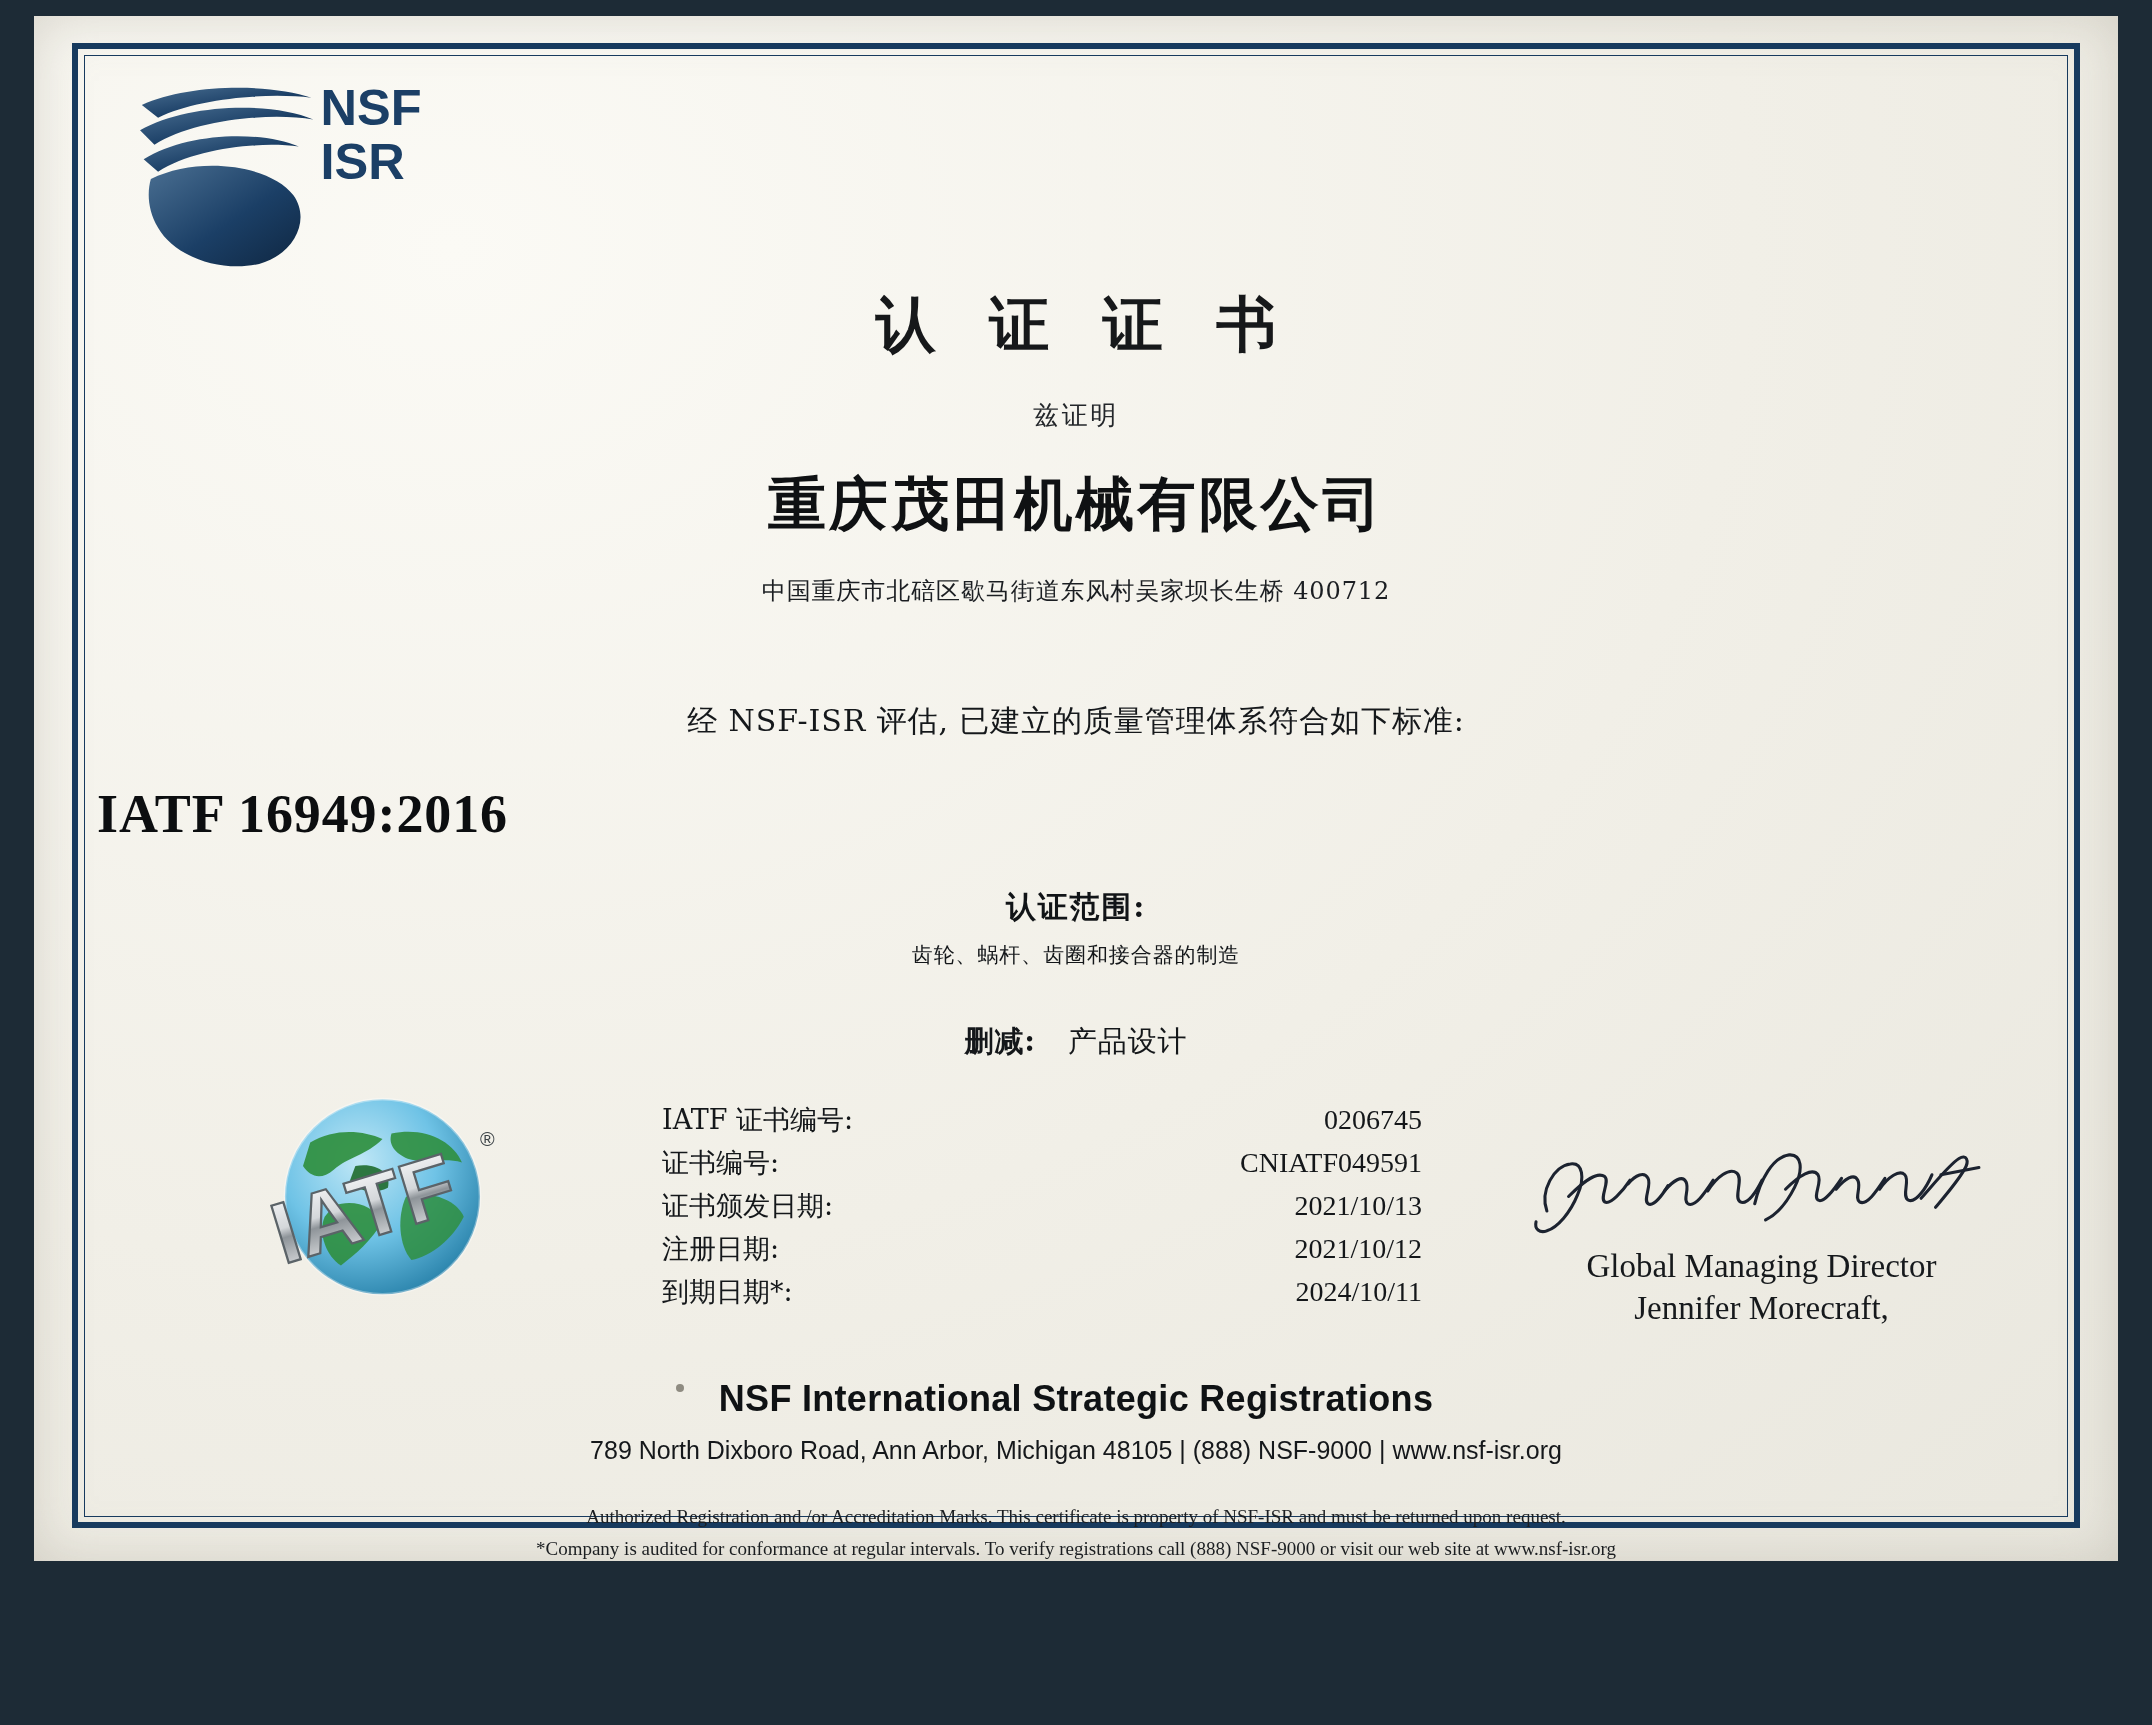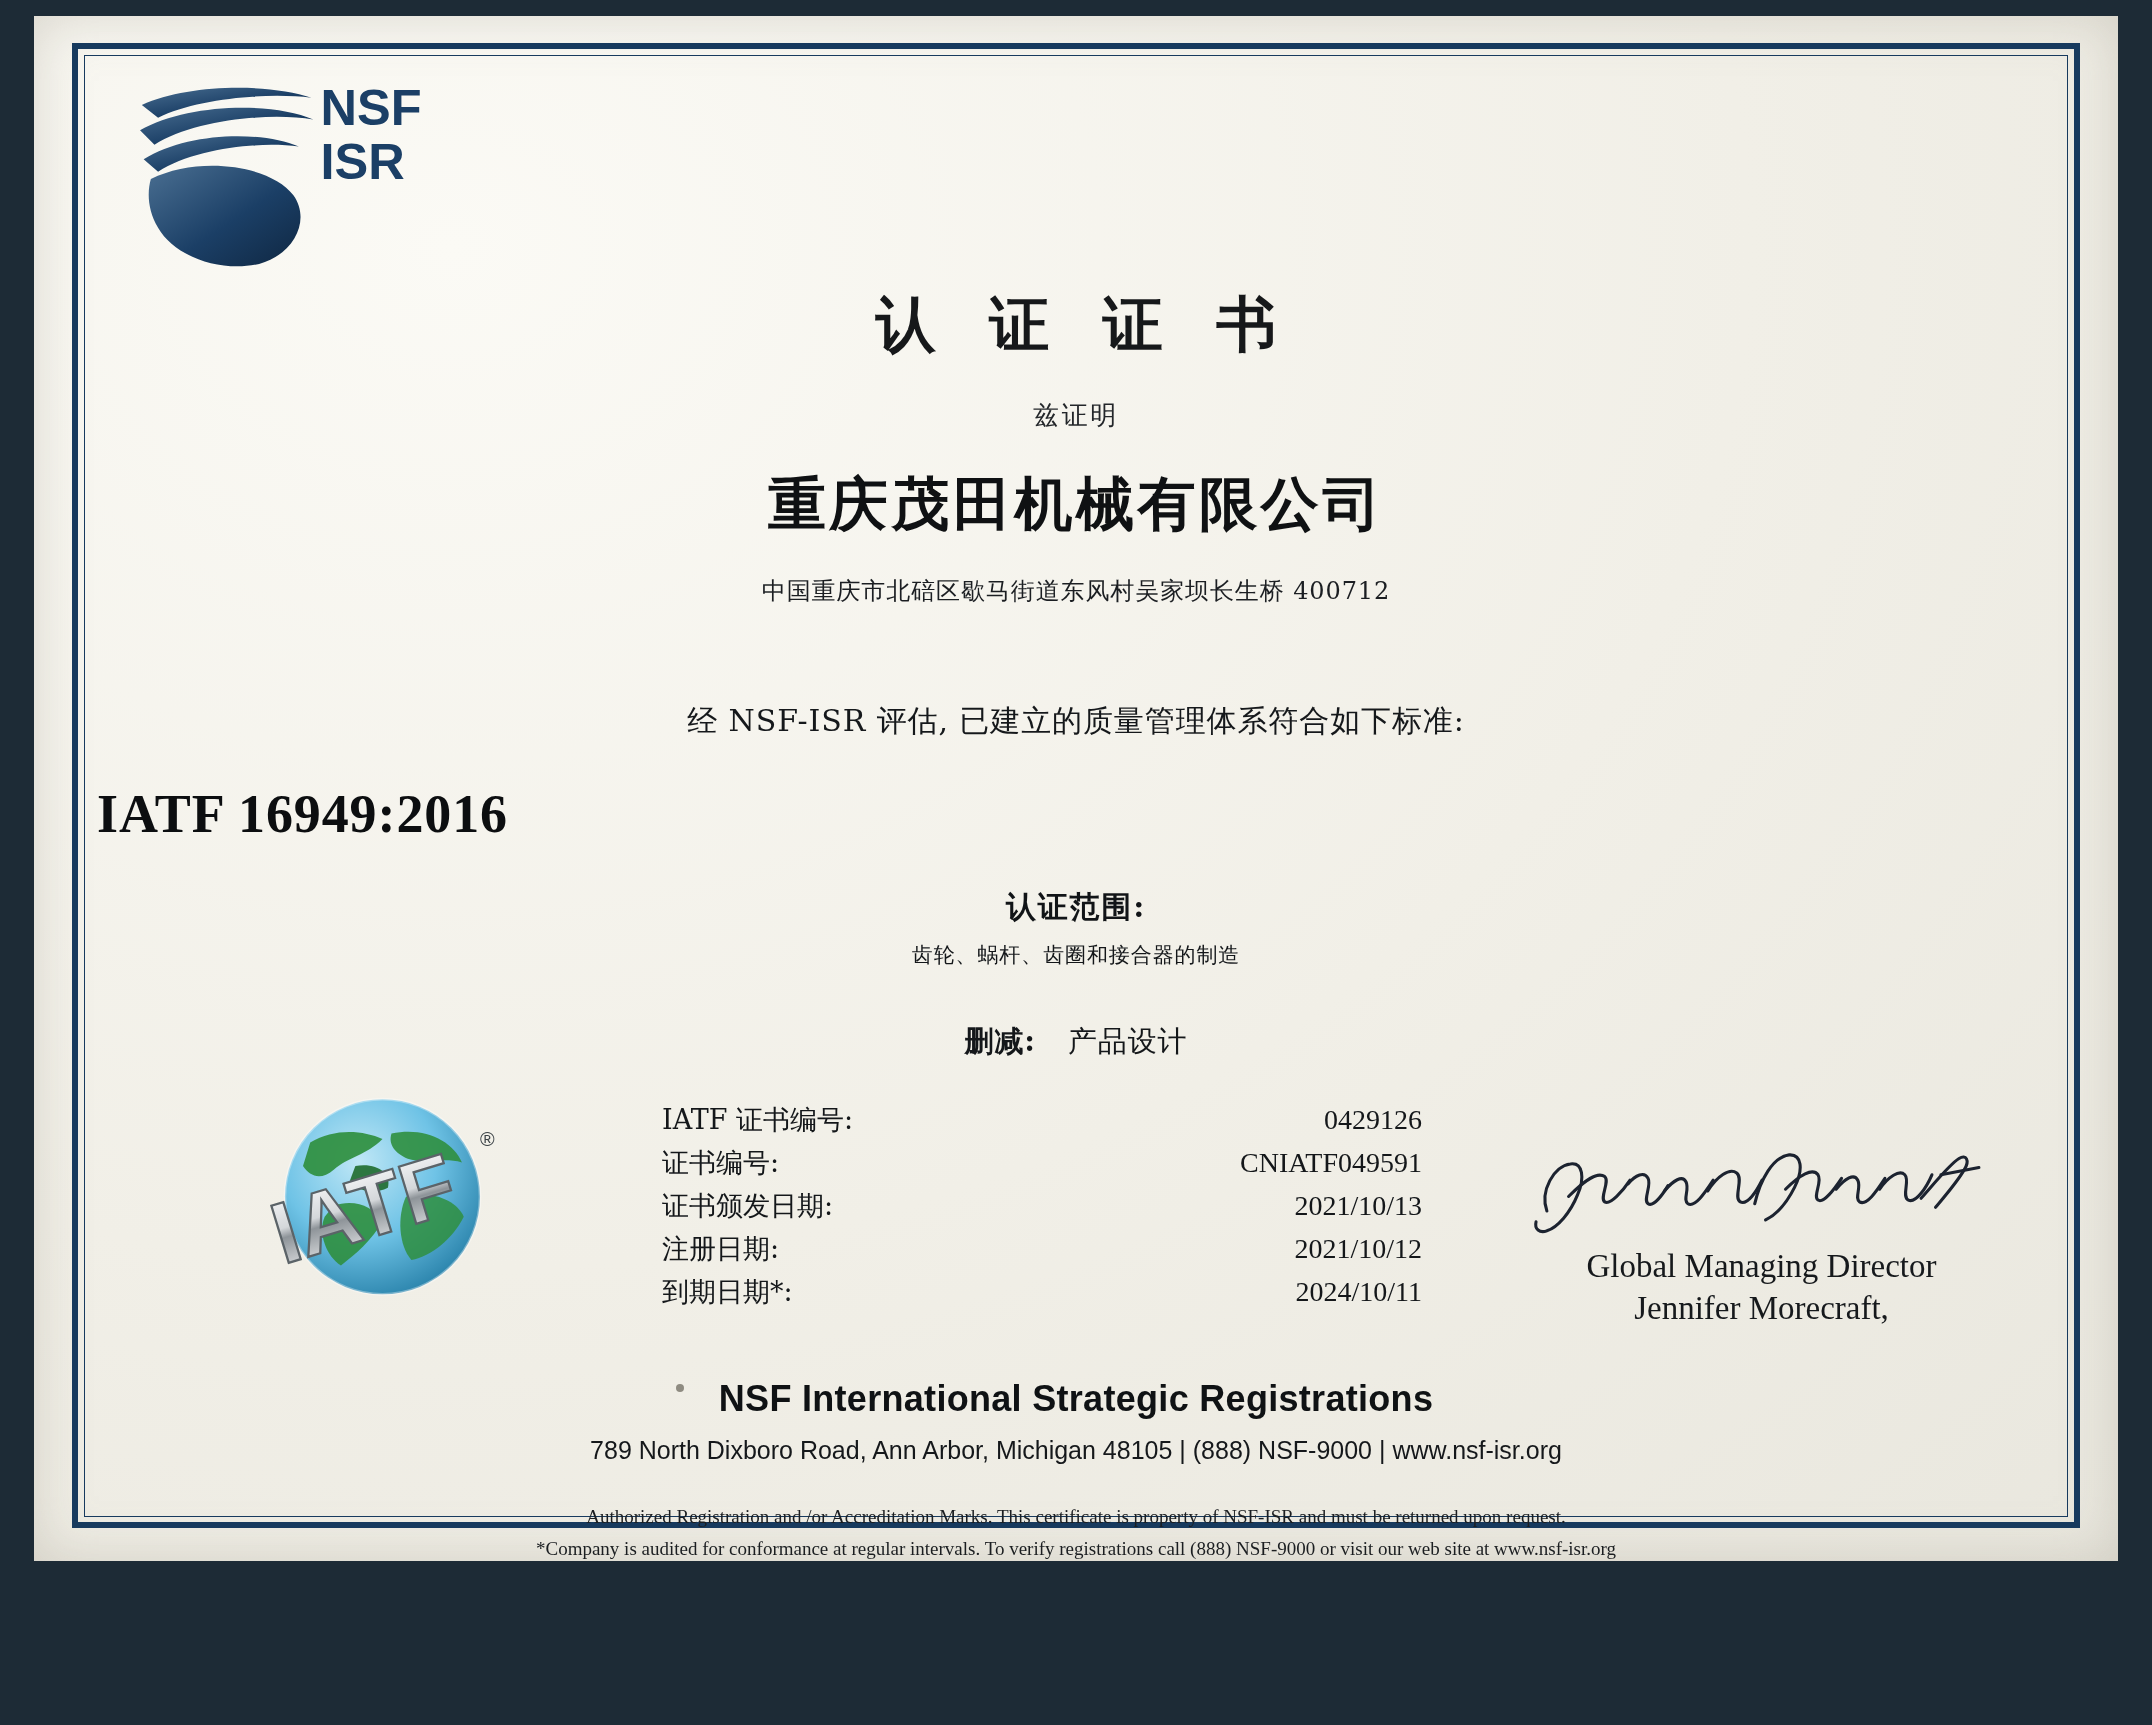--- a/index.html
+++ b/index.html
@@ -347,21 +347,21 @@
       <div class="scope-text">齿轮、蜗杆、齿圈和接合器的制造</div>
       <div class="exclusion">
         <b>删减:</b><span class="val">产品设计</span>
       </div>
 
       <div class="details">
         <table>
           <tbody>
             <tr>
               <td class="k">IATF 证书编号:</td>
-              <td class="v">0429126</td>
+              <td class="v">0206745</td>
             </tr>
             <tr>
               <td class="k">证书编号:</td>
               <td class="v">CNIATF049591</td>
             </tr>
             <tr>
               <td class="k">证书颁发日期:</td>
               <td class="v">2021/10/13</td>
             </tr>
             <tr>

